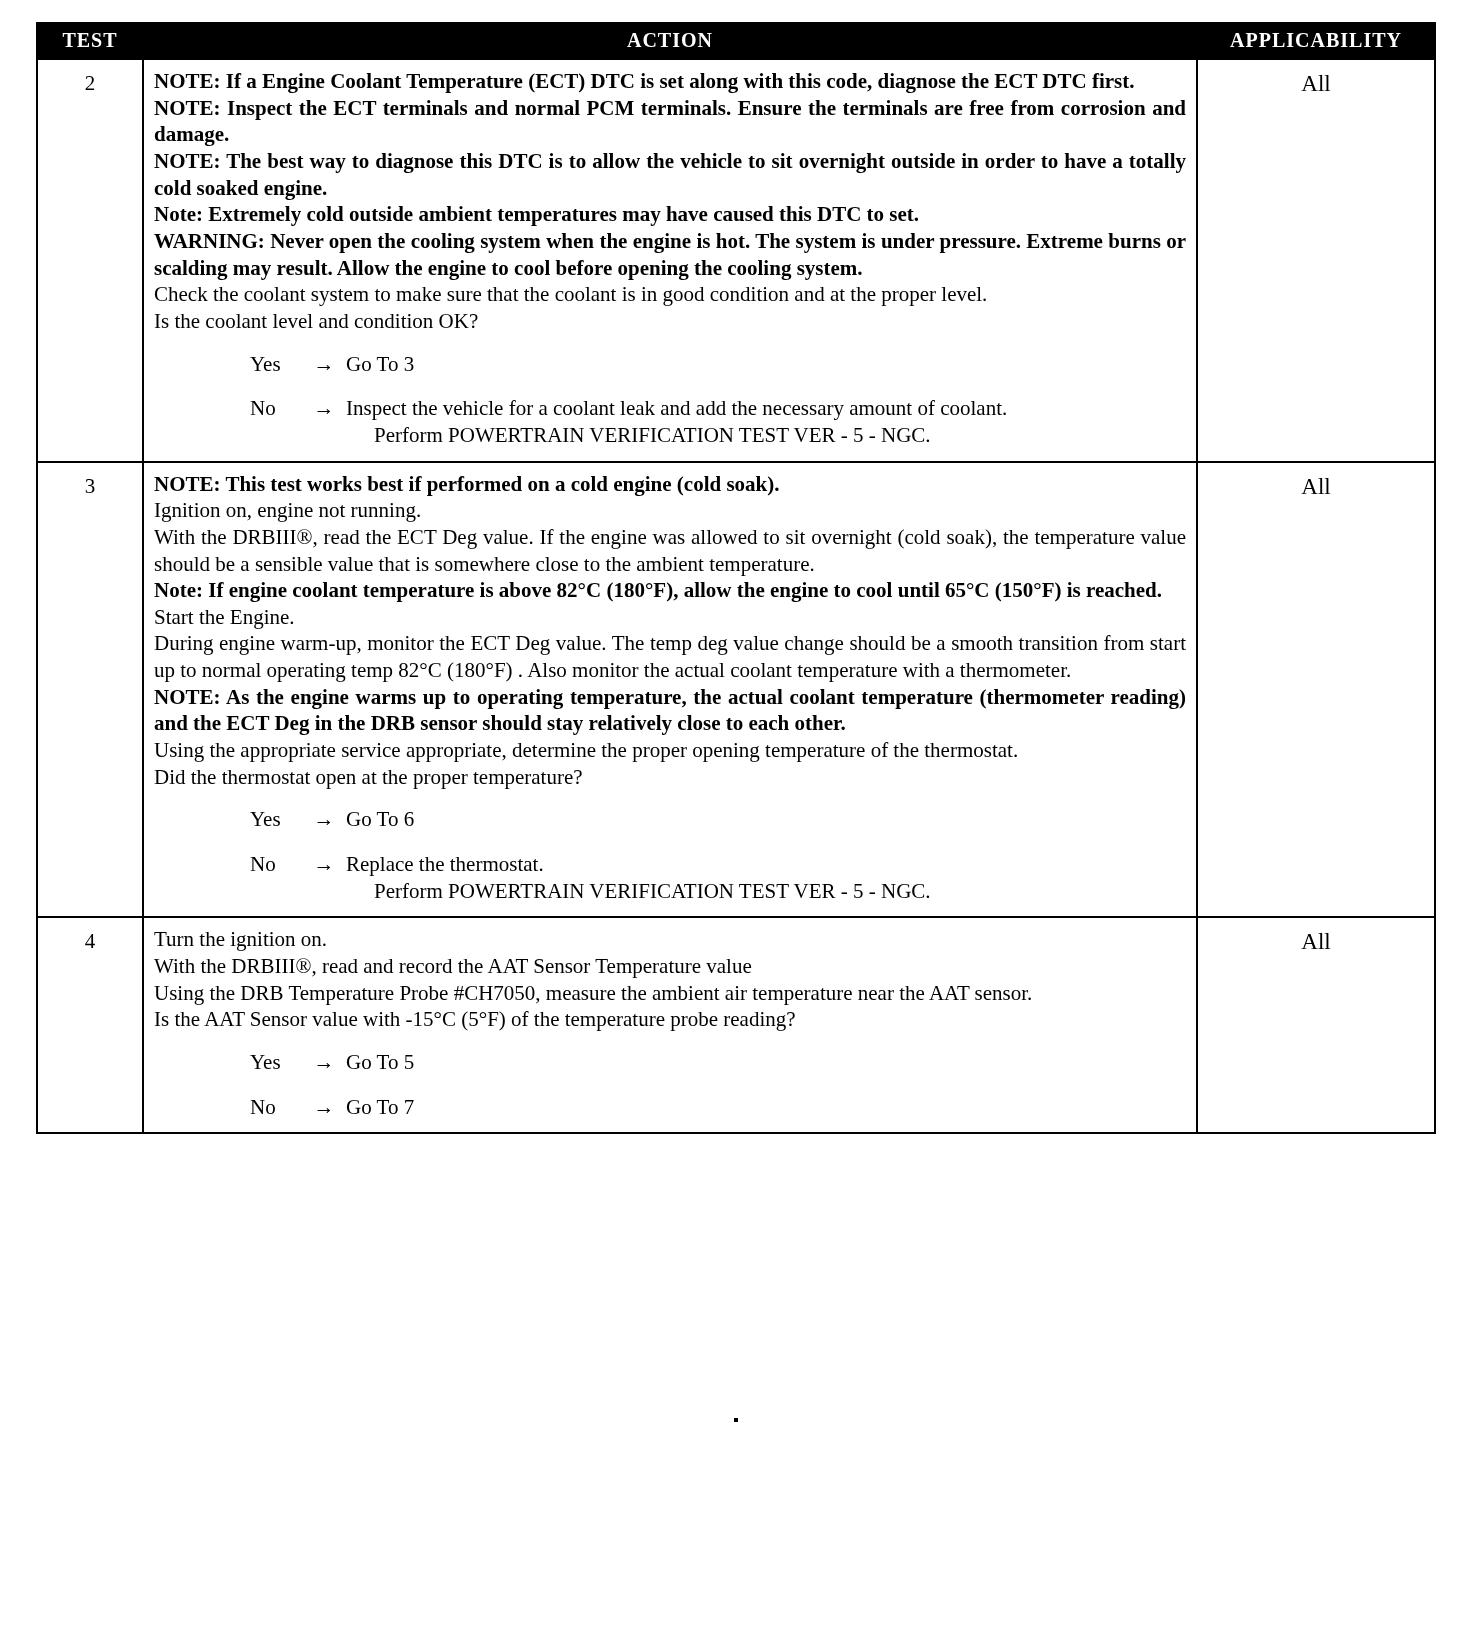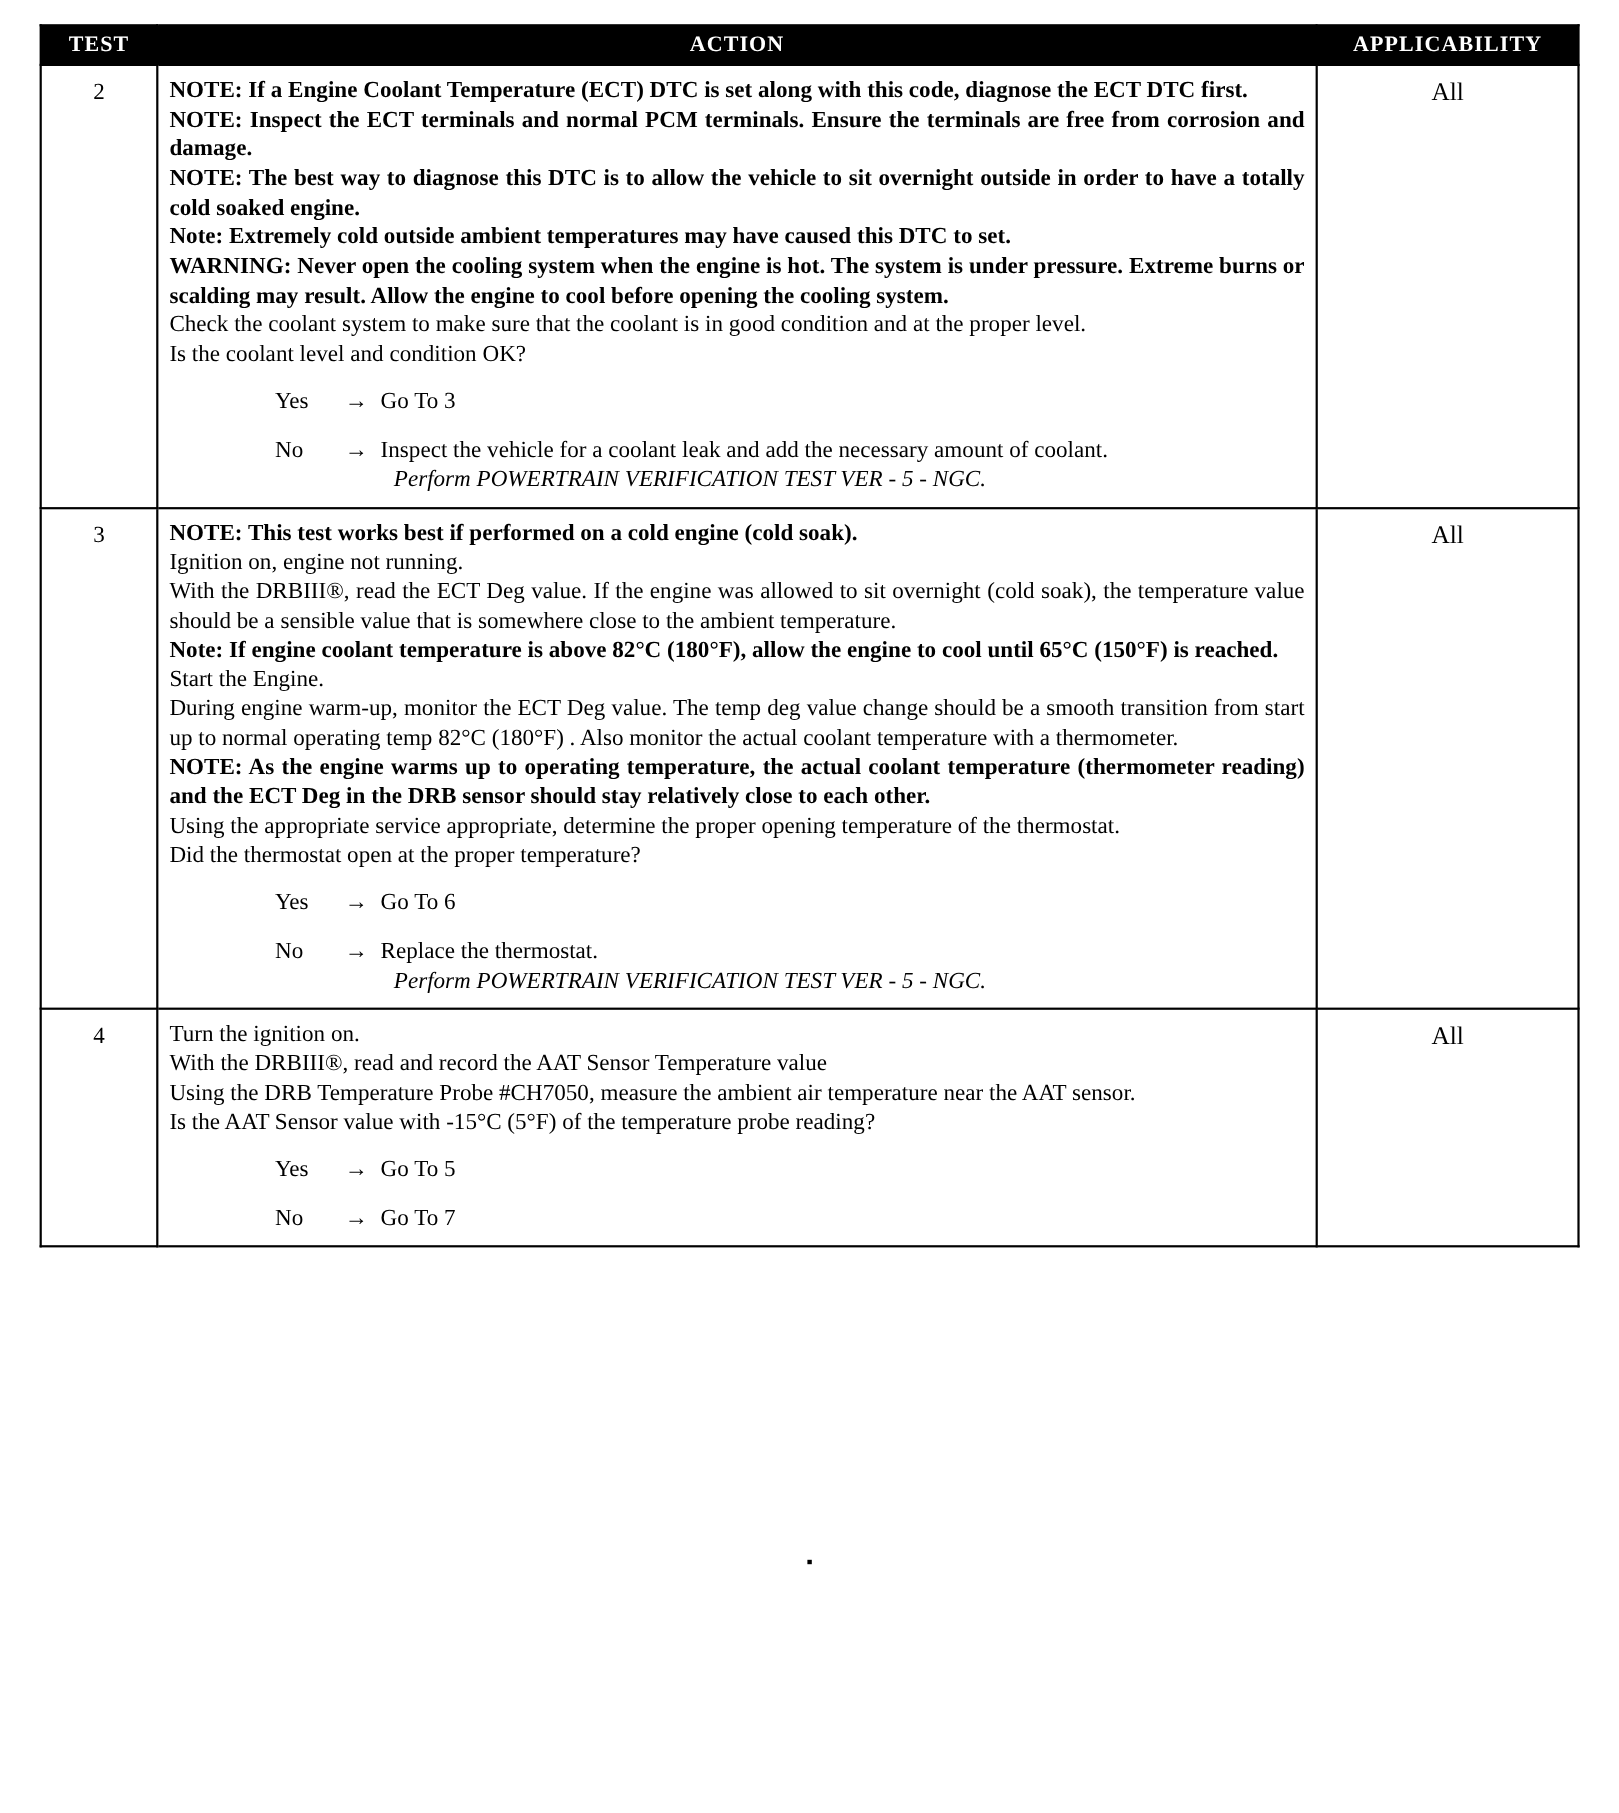--- a/index.html
+++ b/index.html
@@ -91,22 +91,21 @@
     width: 44px;
     flex: 0 0 44px;
     text-align: center;
   }
   .ans-text {
     flex: 1 1 auto;
     text-align: justify;
   }
   .ans-text .sub {
     display: block;
-    margin-left: 12px;
-    font-style: italic;
+    margin-left: 28px;
   }
   .ans-text .cont {
     display: block;
   }
   .tight { text-align: justify; }
   .bottom-dot {
     position: absolute;
     left: 50%;
     bottom: 8px;
     width: 4px;

